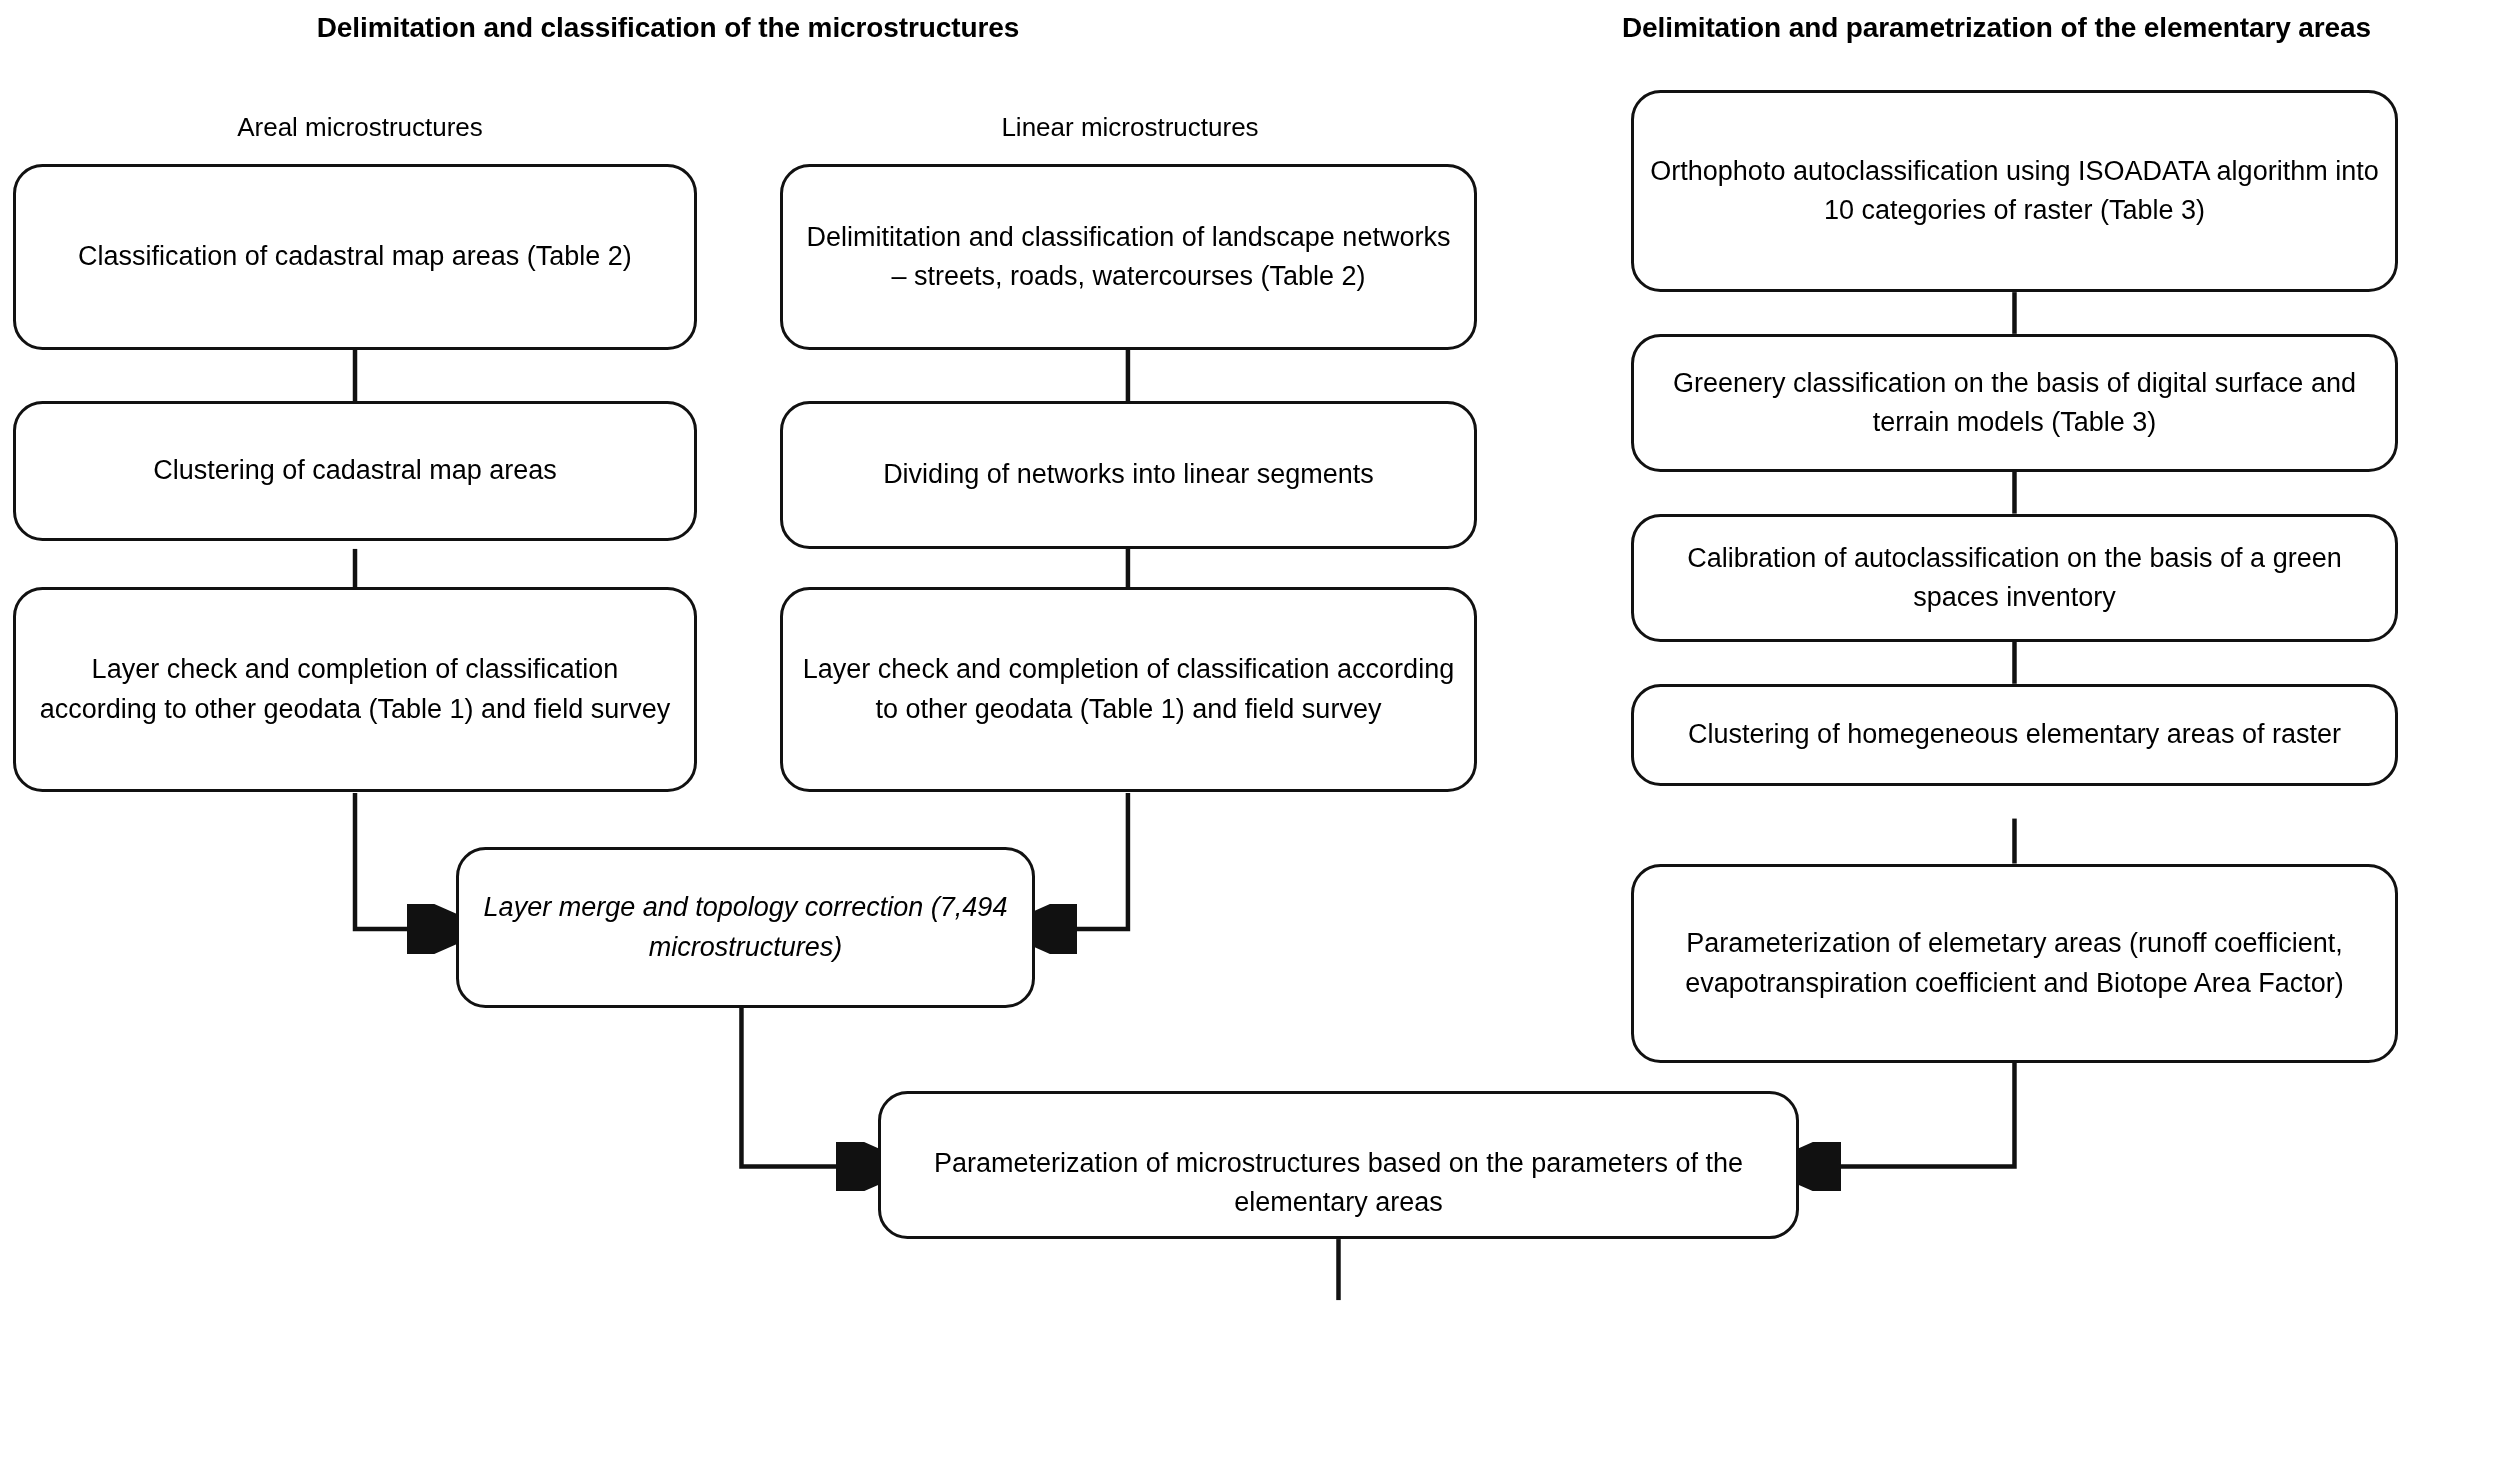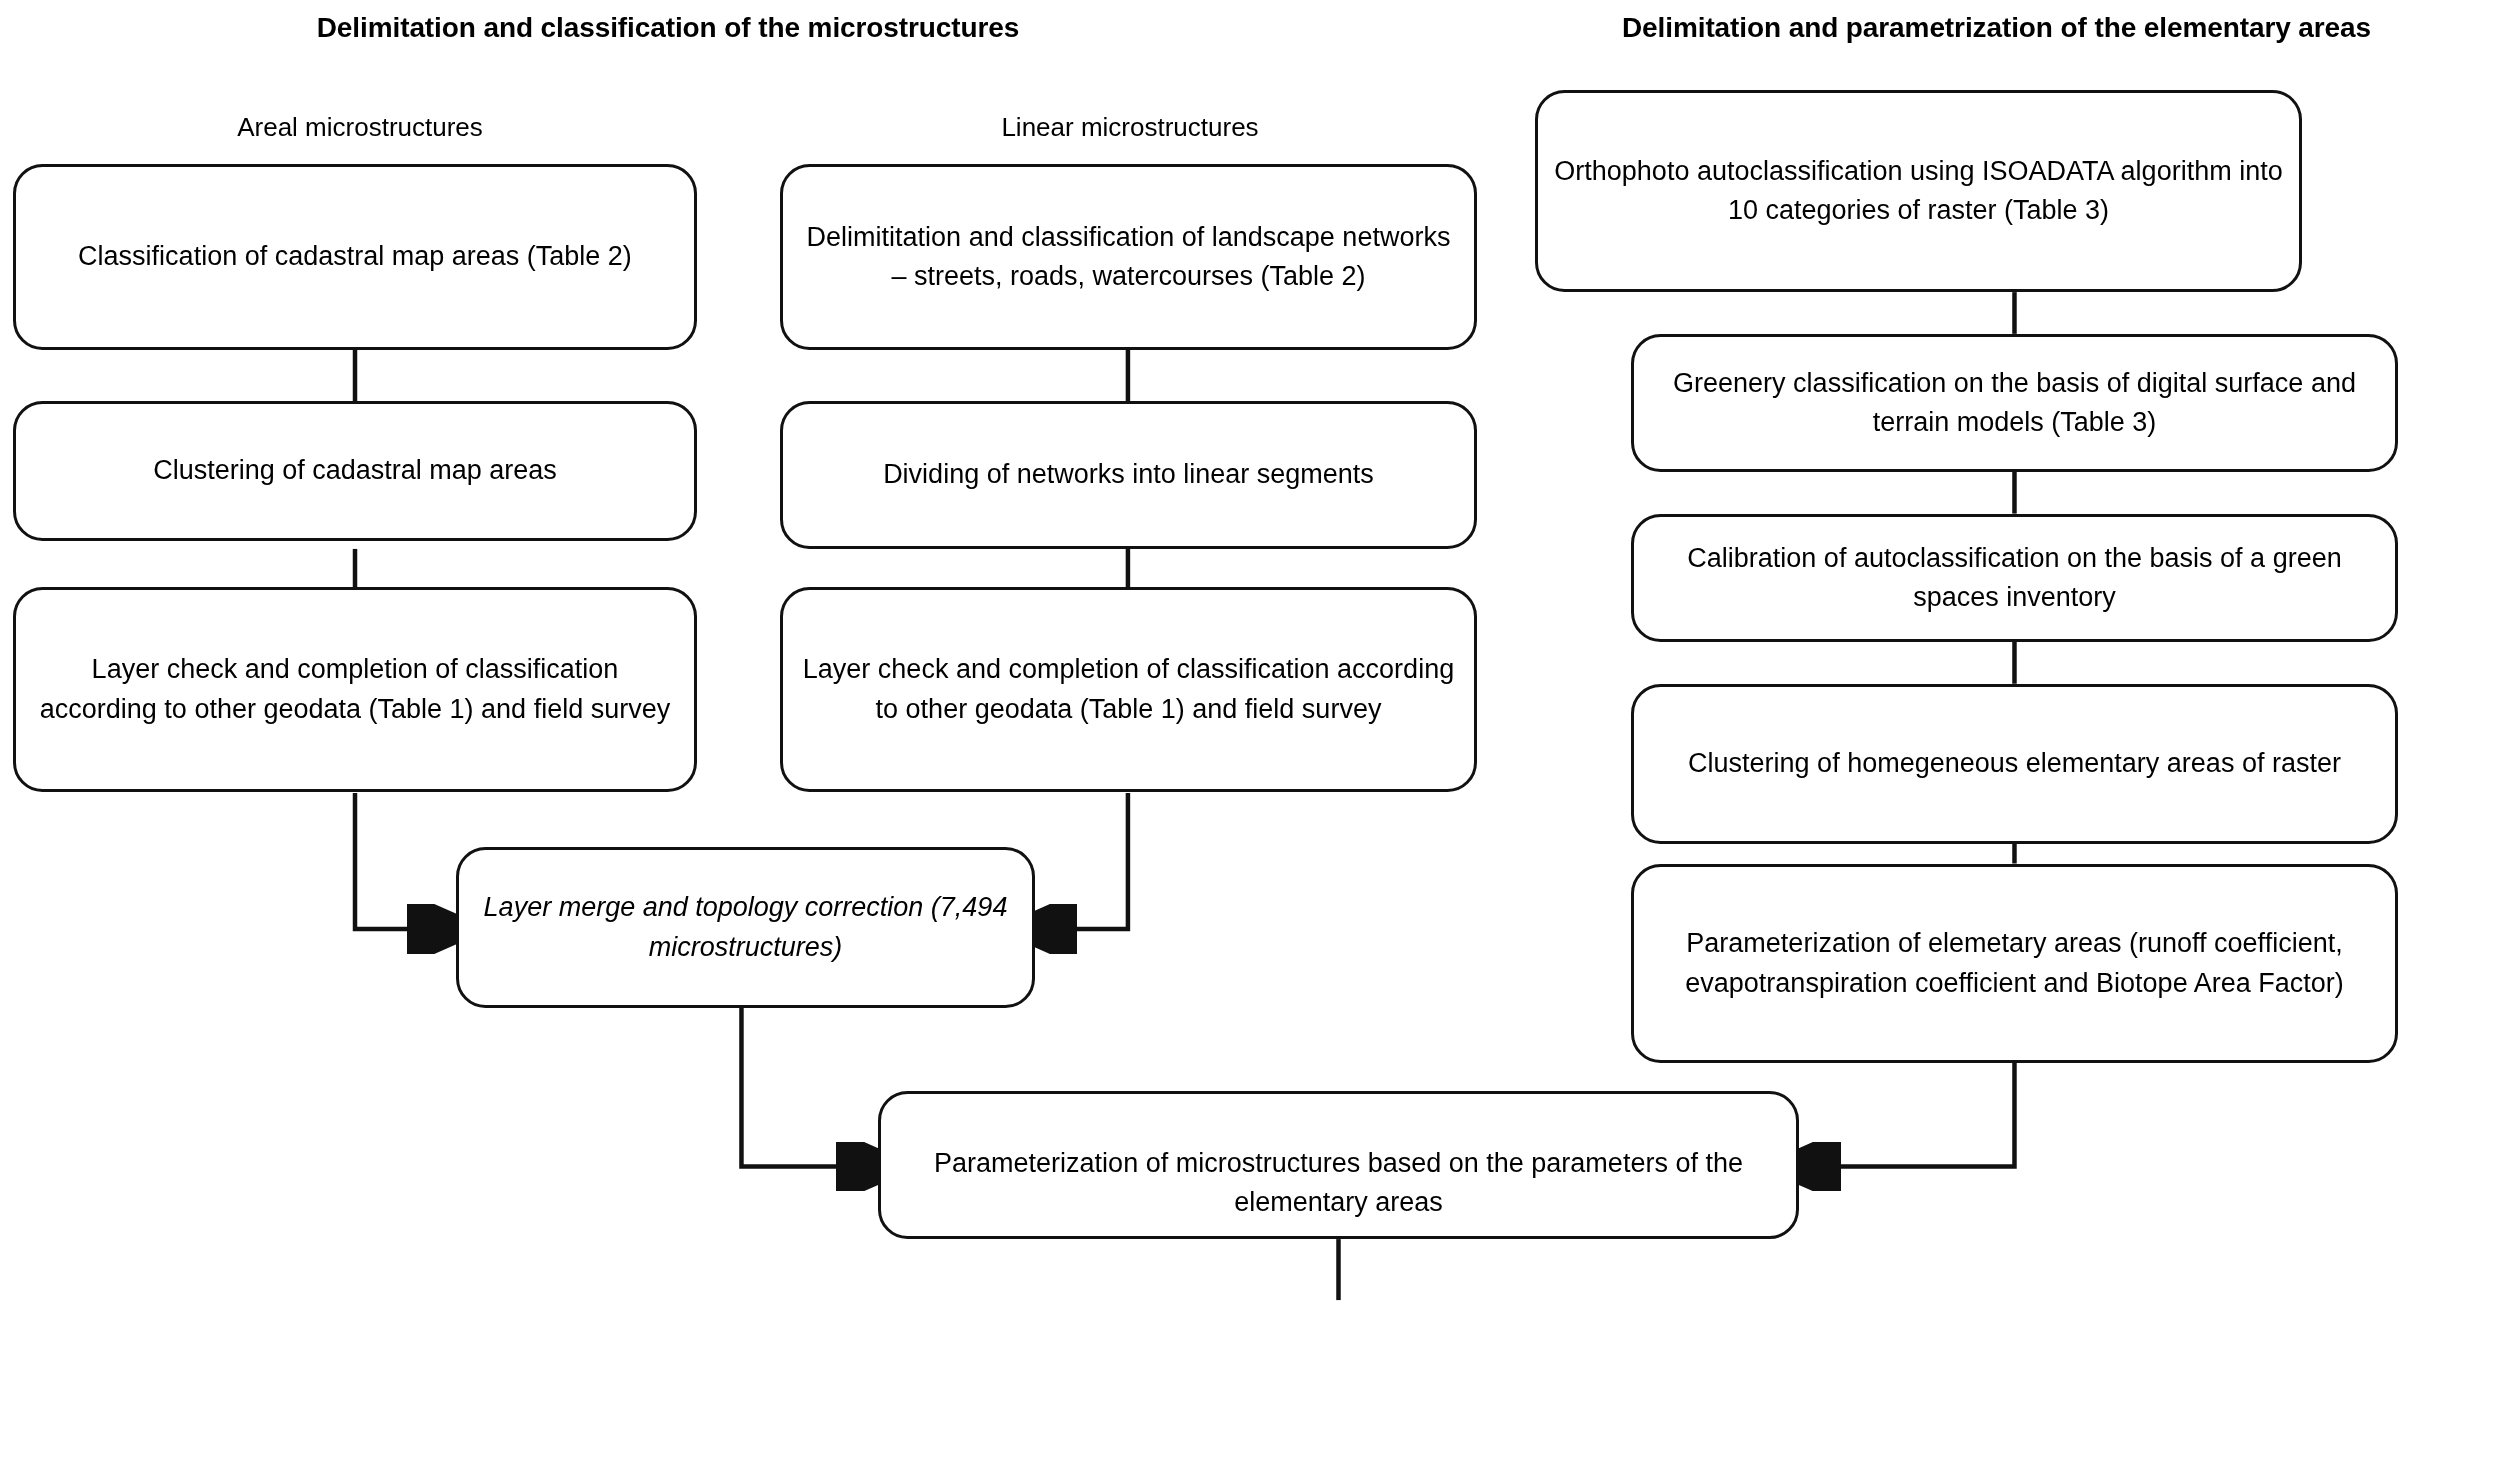--- a/index.html
+++ b/index.html
@@ -77,33 +77,33 @@
   </div>
 
   <div class="node" style="left:780px;top:587px;width:697px;height:205px;">
     <span class="tx" style="font-size:27px;line-height:1.46;">Layer check and completion of classification according to other geodata (Table 1) and field survey</span>
   </div>
 
   <div class="node" style="left:456px;top:847px;width:579px;height:161px;">
     <span class="tx" style="font-size:27px;line-height:1.46;font-style:italic;">Layer merge and topology correction (7,494 microstructures)</span>
   </div>
 
-  <div class="node" style="left:1535px;top:90px;width:767px;height:202px;">
+  <div class="node" style="left:1631px;top:90px;width:767px;height:202px;">
     <span class="tx" style="font-size:27px;line-height:1.46;">Orthophoto autoclassification using ISOADATA algorithm into 10 categories of raster (Table 3)</span>
   </div>
 
   <div class="node" style="left:1631px;top:334px;width:767px;height:138px;">
     <span class="tx" style="font-size:27px;line-height:1.46;">Greenery classification on the basis of digital surface and terrain models (Table 3)</span>
   </div>
 
   <div class="node" style="left:1631px;top:514px;width:767px;height:128px;">
     <span class="tx" style="font-size:27px;line-height:1.46;">Calibration of autoclassification on the basis of a green spaces inventory</span>
   </div>
 
-  <div class="node" style="left:1631px;top:684px;width:767px;height:160px;">
+  <div class="node" style="left:1631px;top:684px;width:767px;height:102px;">
     <span class="tx" style="font-size:27px;line-height:1.46;">Clustering of homegeneous elementary areas of raster</span>
   </div>
 
   <div class="node" style="left:1631px;top:864px;width:767px;height:199px;">
     <span class="tx" style="font-size:27px;line-height:1.46;">Parameterization of elemetary areas (runoff coefficient, evapotranspiration coefficient and Biotope Area Factor)</span>
   </div>
 
   <div class="node" style="left:878px;top:1091px;width:921px;height:148px;">
     <span class="tx" style="font-size:27px;line-height:1.46;margin-top:36px;">Parameterization of microstructures based on the parameters of the elementary areas</span>
   </div>

